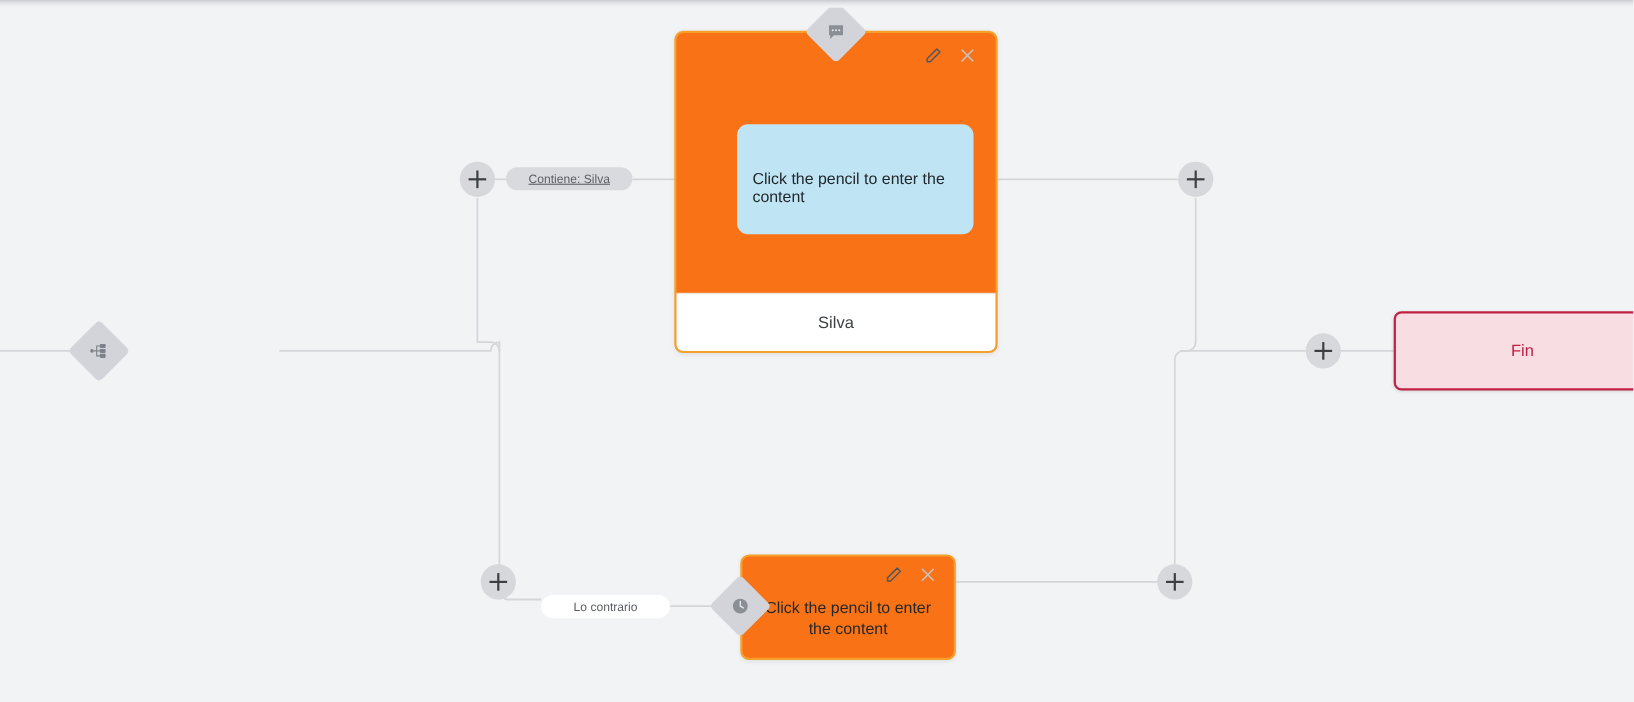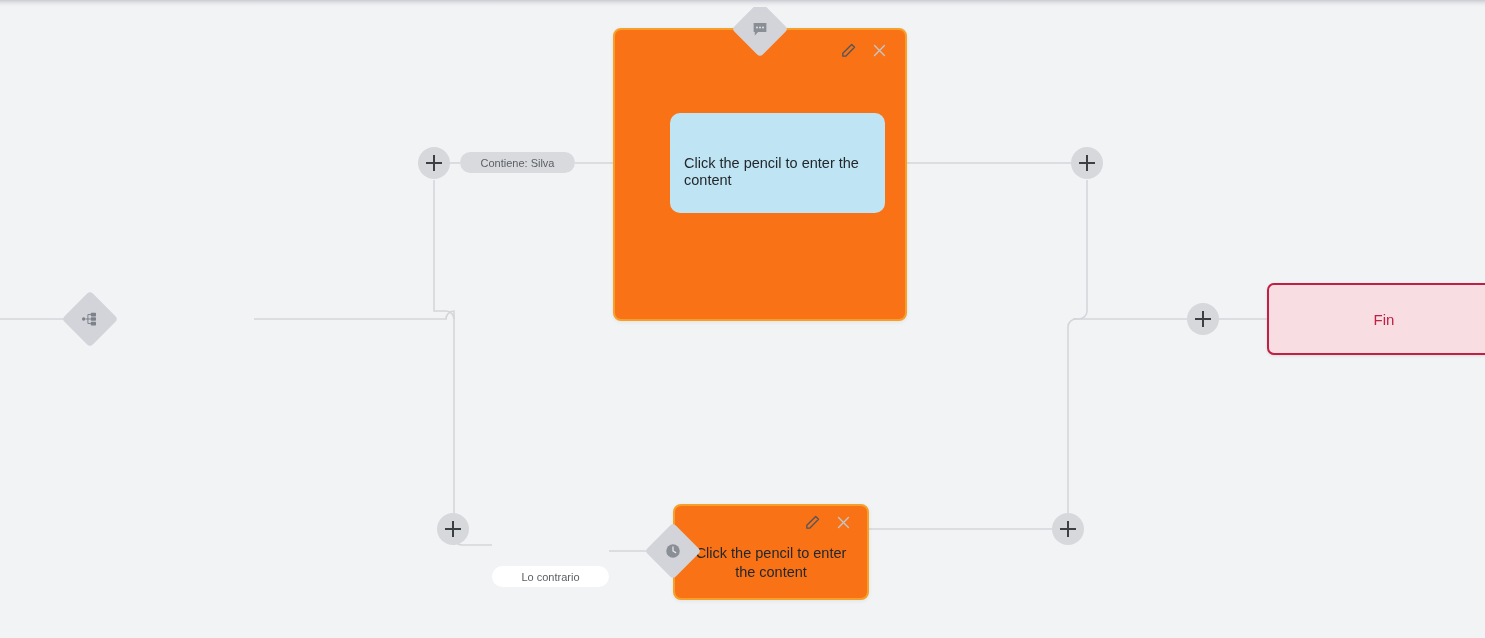--- a/index.html
+++ b/index.html
@@ -127,21 +127,21 @@
     position: absolute;
     height: 21px;
     border-radius: 11px;
     display: flex; align-items: center; justify-content: center;
     font-size: 11px;
     color: #5c6066;
     z-index: 22;
     padding: 0 12px;
     white-space: nowrap;
   }
-  .pill-gray { background: #d8dade; }
+  .pill-gray { background: #d8dade; text-decoration: underline; }
   .pill-white { background: #ffffff; }
 </style>
 </head>
 <body>
 
 <div id="canvas">
 
   <svg id="wires" viewBox="0 0 1485 638" xmlns="http://www.w3.org/2000/svg">
     <g fill="none" stroke="#d4d6da" stroke-width="1.6">
 
@@ -200,33 +200,34 @@
           <path d="M16.5 3.5l4 4L8 20H4v-4L16.5 3.5z"></path>
         </svg>
       </span>
       <span class="ticon">
         <svg viewBox="0 0 24 24" fill="none" stroke="#c3c6ca" stroke-width="1.9" stroke-linecap="round">
           <path d="M5 5l14 14M19 5L5 19"></path>
         </svg>
       </span>
     </div>
     <div class="bubble" style="left:55px; top:83px; width:215px; height:100px;">Click the pencil to enter the content</div>
+    <div class="card-footer">Silva</div>
   </div>
   <div class="diamond" style="left:740px; top:9px;">
     <div class="diamond-inner">
       <svg viewBox="0 0 24 24">
         <path d="M3.5 4h17v12h-11l-4.5 4.5V16h-1.5z" fill="#8a8e95"></path>
         <circle cx="8" cy="10" r="1.25" fill="#e6e7ea"></circle>
         <circle cx="12" cy="10" r="1.25" fill="#e6e7ea"></circle>
         <circle cx="16" cy="10" r="1.25" fill="#e6e7ea"></circle>
       </svg>
     </div>
   </div>
 
-  <div class="pill pill-white" style="left:492px; top:541px; width:117px;margin-top:25px;">Lo contrario</div>
+  <div class="pill pill-white" style="left:492px; top:541px; width:117px;">Lo contrario</div>
 
   <div class="card card-orange" style="left:673px; top:504px; width:196px; height:96px;">
     <div class="tools" style="right:15px; top:8px;">
       <span class="ticon">
         <svg viewBox="0 0 24 24" fill="none" stroke="#52565c" stroke-width="1.9" stroke-linecap="round" stroke-linejoin="round">
           <path d="M16.5 3.5l4 4L8 20H4v-4L16.5 3.5z"></path>
         </svg>
       </span>
       <span class="ticon">
         <svg viewBox="0 0 24 24" fill="none" stroke="#c3c6ca" stroke-width="1.9" stroke-linecap="round">

